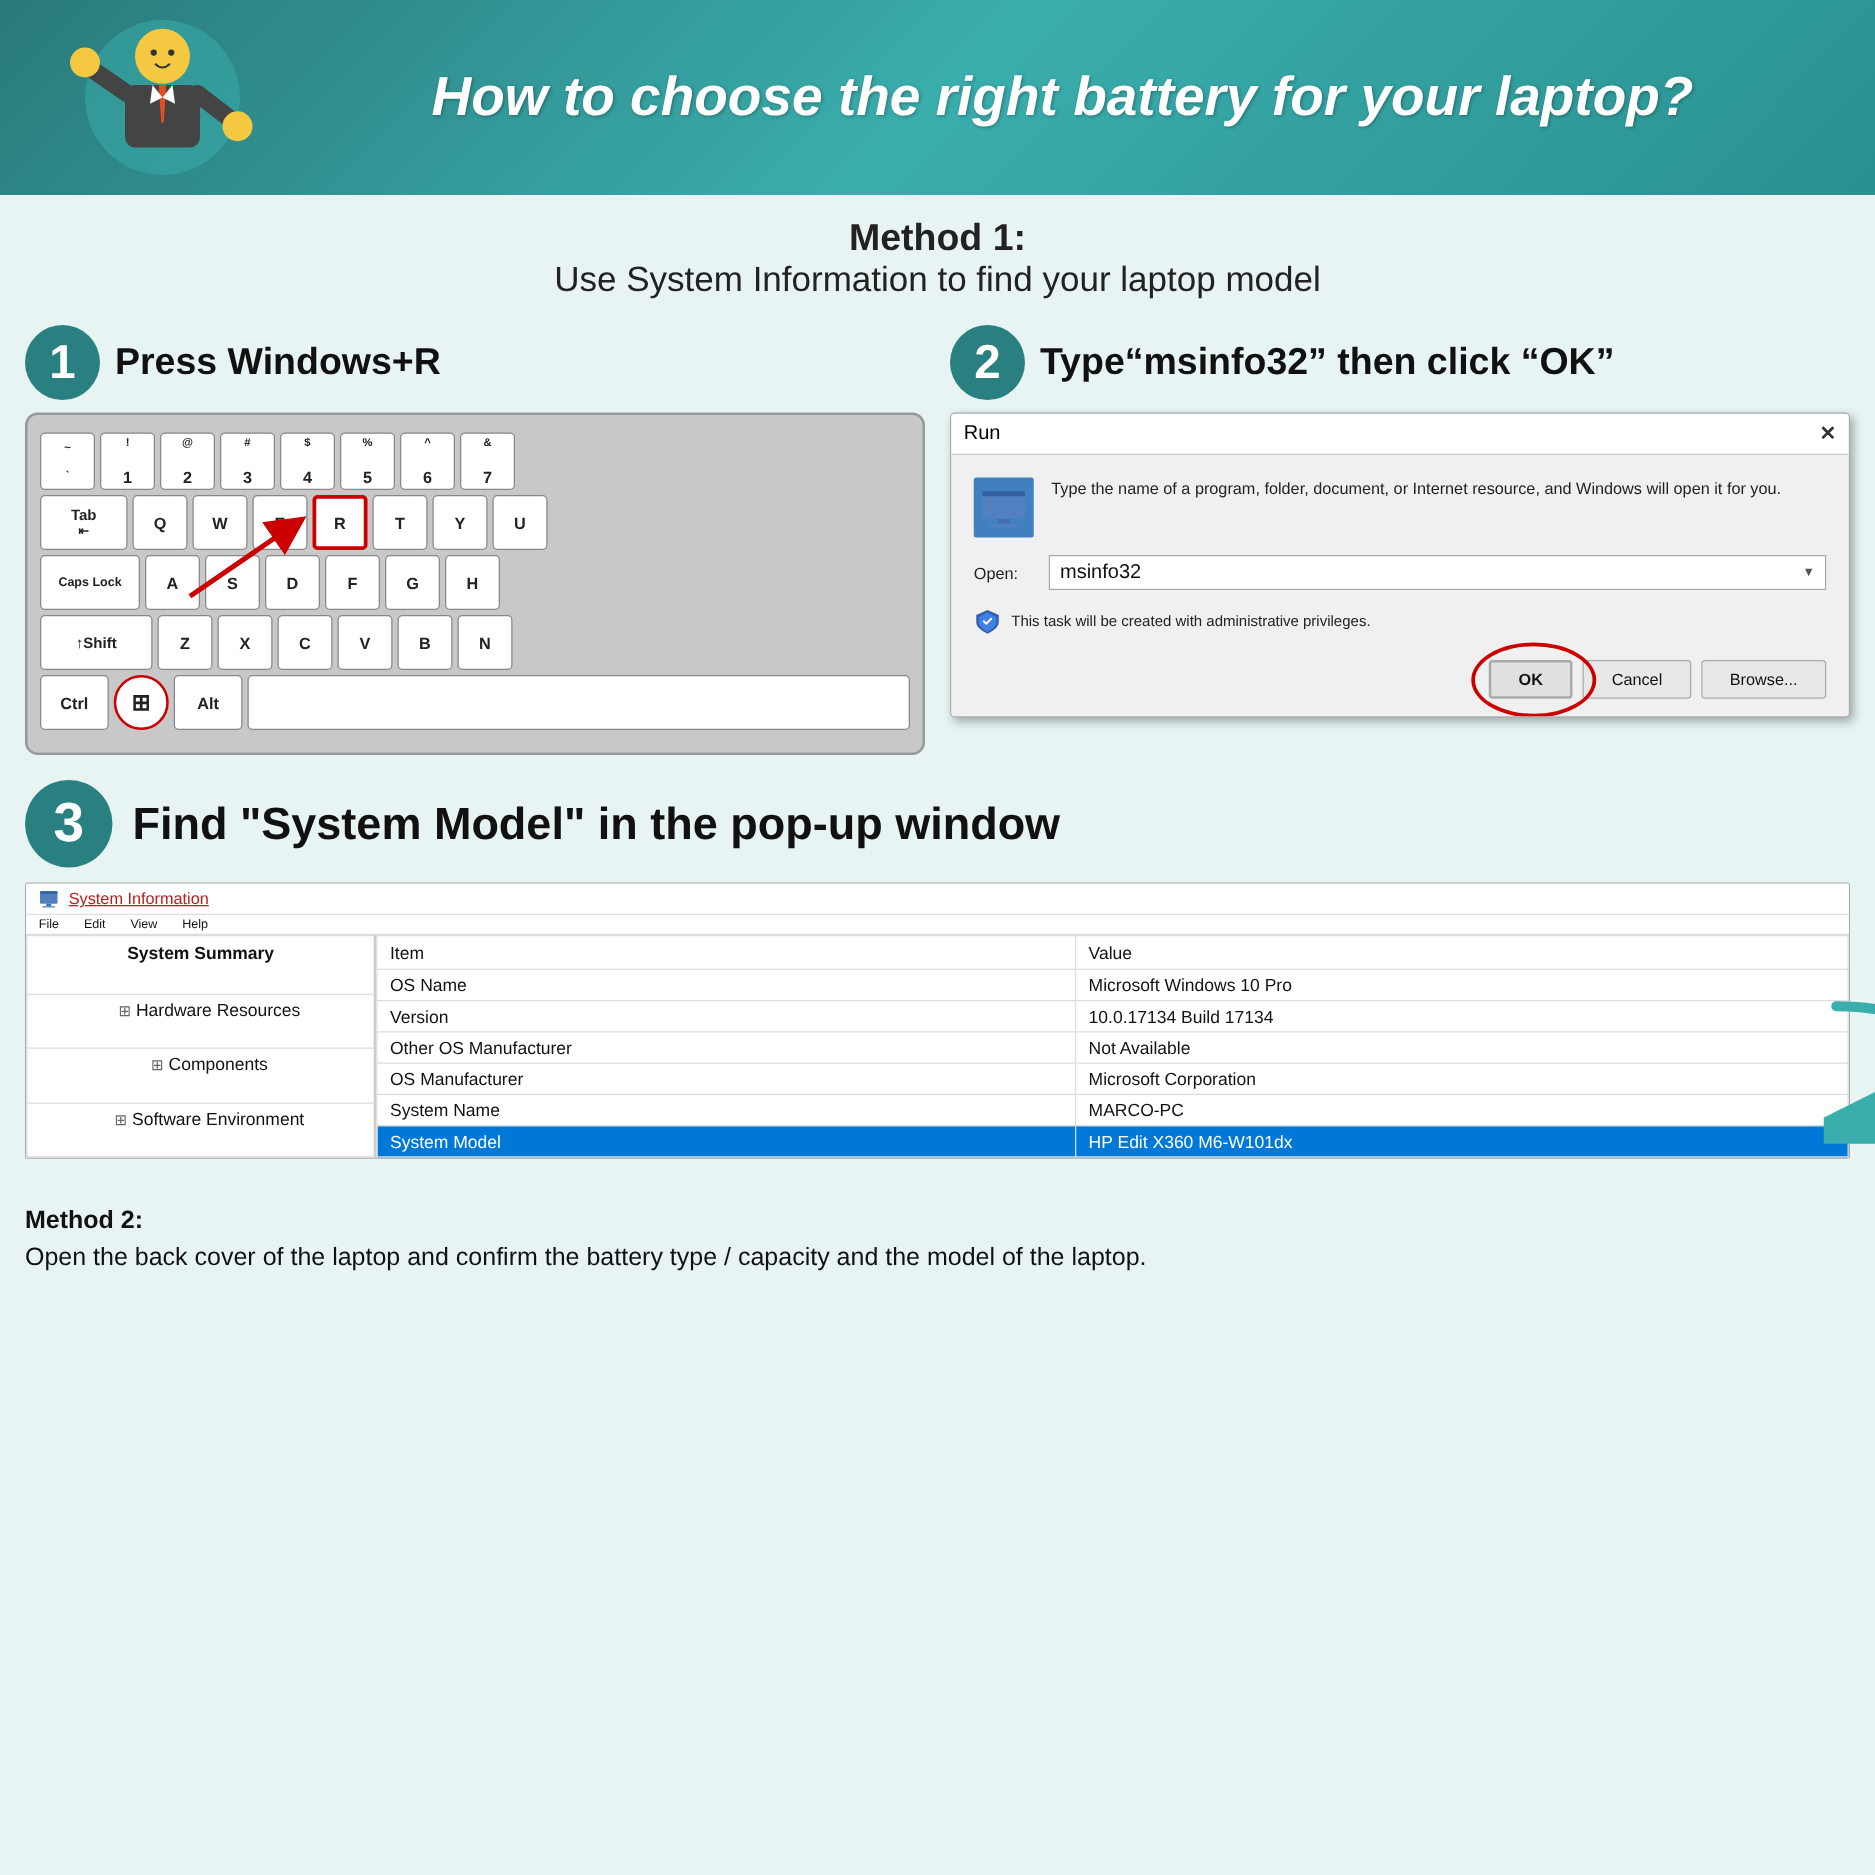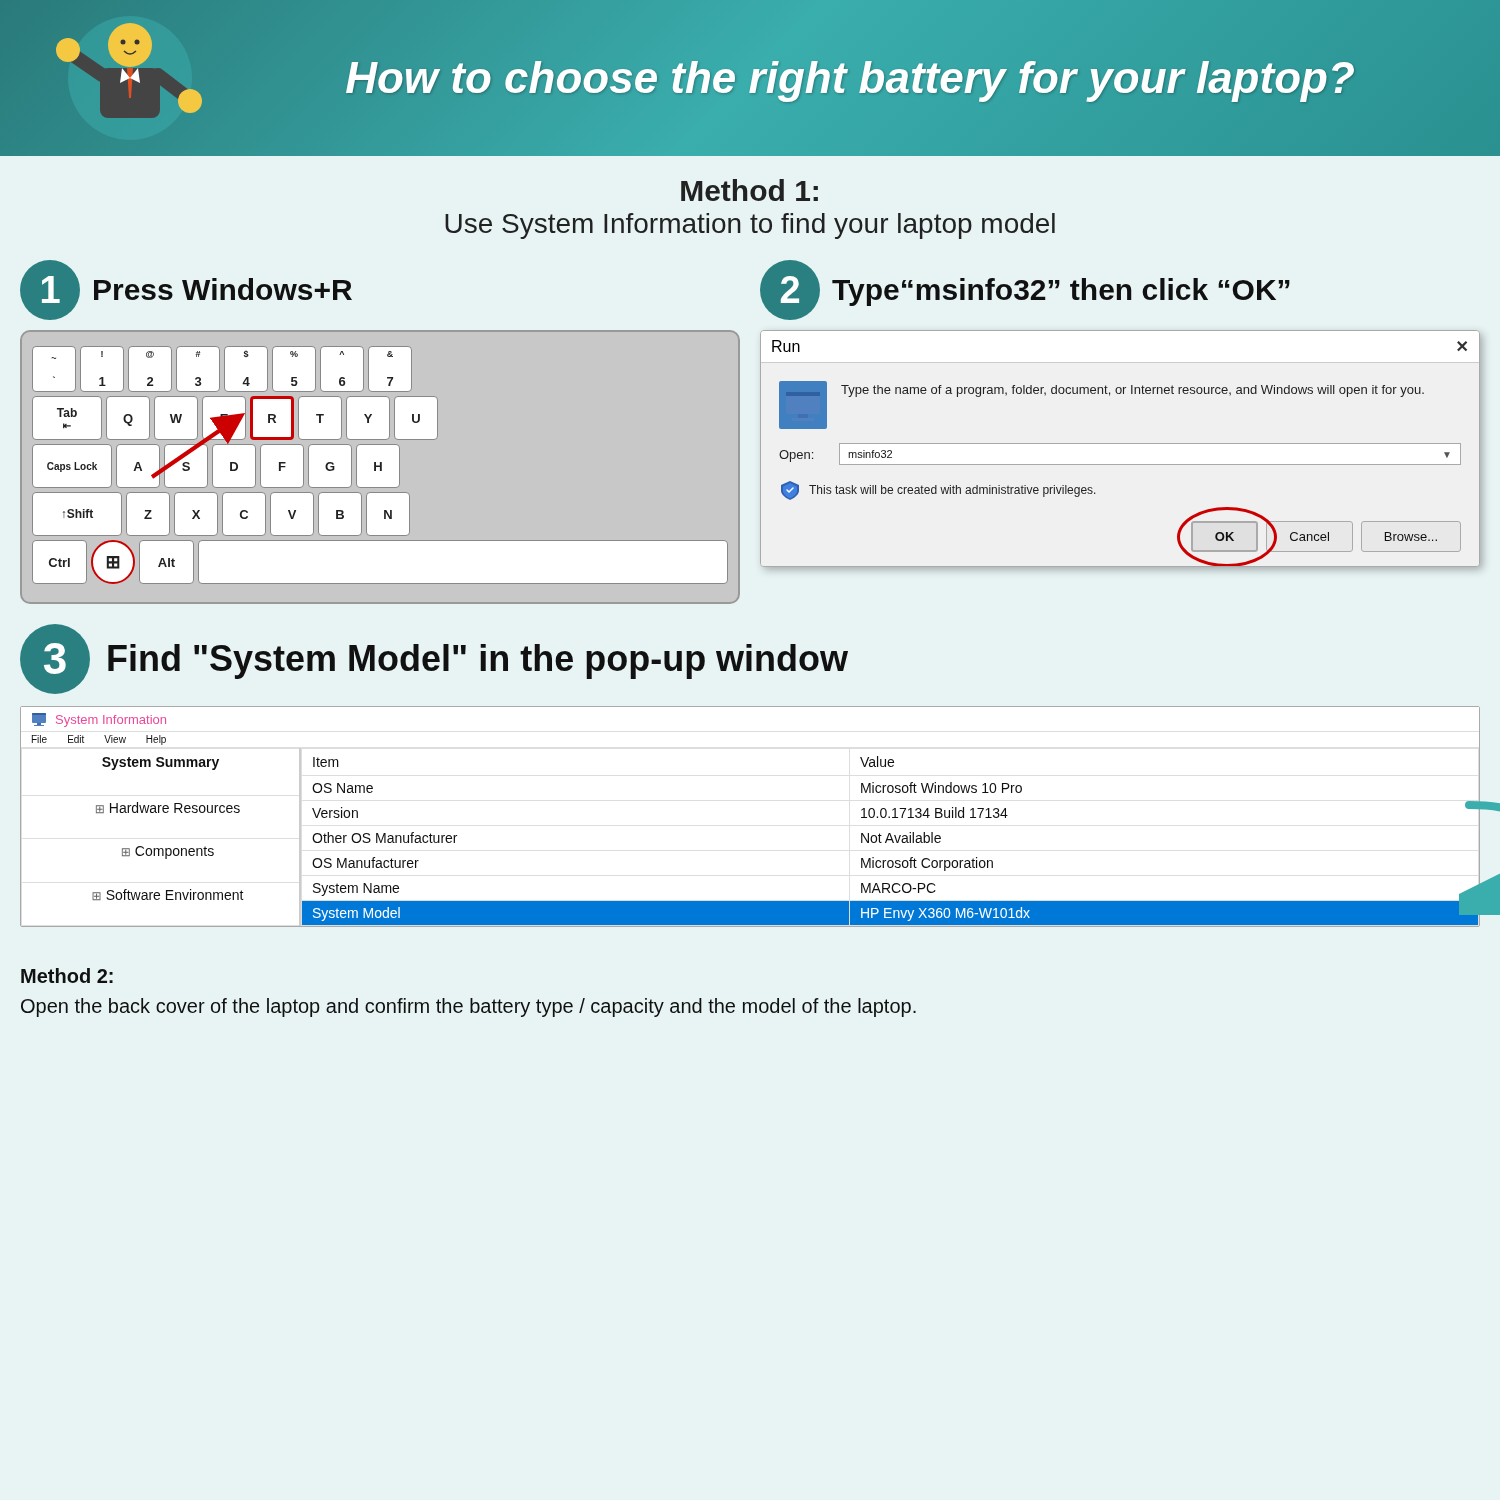--- a/index.html
+++ b/index.html
@@ -199,21 +199,21 @@
       flex: 1;
       background: white;
       border: 1px solid #aaa;
       padding: 4px 8px;
       font-size: 13px;
       display: flex;
       align-items: center;
       justify-content: space-between;
     }
     .run-open-input-text {
-      font-size: 11px;
+      font-size: 16px;
       color: #111;
     }
     .run-dropdown-arrow {
       font-size: 10px;
       color: #555;
     }
     .run-admin-row {
       display: flex;
       align-items: center;
       gap: 8px;
@@ -274,25 +274,26 @@
       background: white;
       border: 1px solid #aaa;
       border-radius: 2px;
       margin-bottom: 14px;
       position: relative;
     }
     .sysinfo-titlebar {
       background: white;
       padding: 4px 10px;
       font-size: 13px;
-      color: #ec4899;
-      display: flex;
-      align-items: flex-end;
+      color: #b91c1c;
+      display: flex;
+      align-items: flex-start;
       gap: 8px;
       border-bottom: 1px solid #ddd;
+      text-decoration: underline;
     }
     .sysinfo-menubar {
       padding: 2px 10px;
       font-size: 10px;
       color: #111;
       display: flex;
       gap: 20px;
       border-bottom: 1px solid #ddd;
       background: white;
     }
@@ -614,21 +615,21 @@
           <tr>
             <td>OS Manufacturer</td>
             <td>Microsoft Corporation</td>
           </tr>
           <tr>
             <td>System Name</td>
             <td>MARCO-PC</td>
           </tr>
           <tr class="highlighted-row">
             <td>System Model</td>
-            <td>HP Envy X360 M6-W101dx</td>
+            <td>HP Edit X360 M6-W101dx</td>
           </tr>
         </tbody>
       </table>
     </div>
 
     <svg style="position:absolute;right:-80px;top:40%;pointer-events:none;" width="100" height="120">
       <defs>
         <marker id="arr2" markerWidth="8" markerHeight="8" refX="4" refY="4" orient="auto">
           <polygon points="0,0 8,4 0,8" fill="#3aadad"></polygon>
         </marker>

